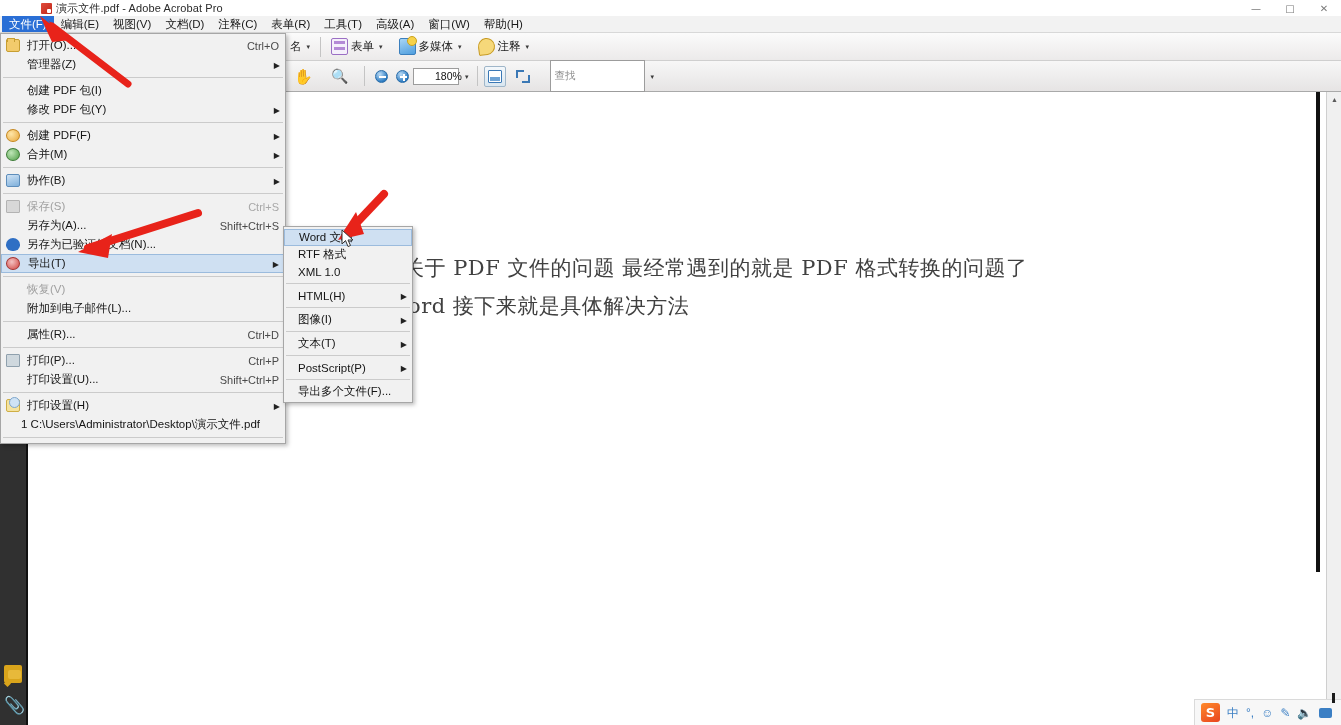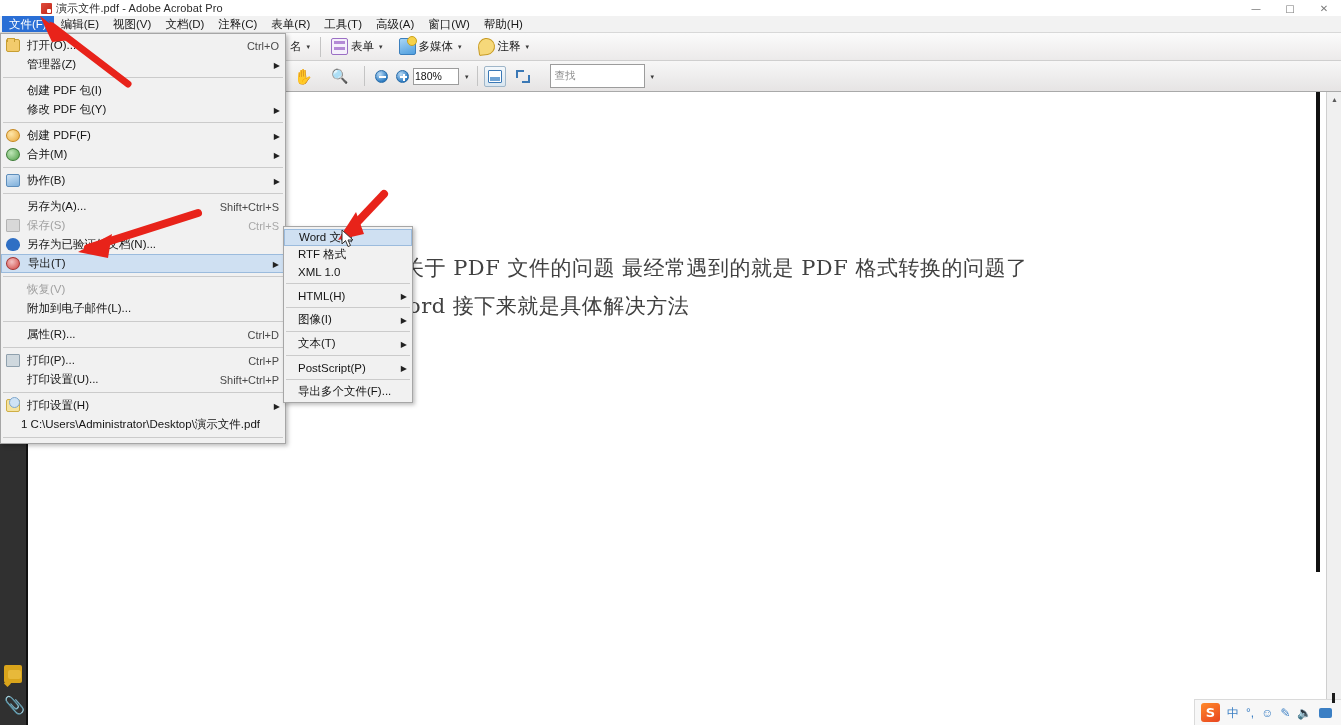--- a/index.html
+++ b/index.html
@@ -87,36 +87,36 @@
   }
   .circbtn:after{
     content:""; position:absolute; left:3px; top:5.5px; width:7px; height:2px;
     background:#fff;
   }
   .circbtn.plus:before{
     content:""; position:absolute; left:5.5px; top:3px; width:2px; height:7px; background:#fff;
   }
   .zoombox {
     width:46px; height:17px; background:#fff; border:1px solid #9c9c9c;
-    font-size:10.5px; color:#111; display:flex; align-items:center; padding-left:1px;
+    font-size:10.5px; color:#111; display:flex; align-items:center; padding-left:21px;
   }
   .icon-sq {
     width:22px; height:21px; border:1px solid #9fb6c9;
     background:linear-gradient(to bottom,#f4f8fb,#d9e6f0);
     display:flex; align-items:center; justify-content:center; border-radius:2px;
   }
   .ico-pagefit { width:14px;height:13px;border:1.6px solid #3b78b5;border-radius:1px;background:#fff;position:relative;}
   .ico-pagefit:after{content:"";position:absolute;left:1px;bottom:1px;right:1px;height:4px;background:#6fa3d4;}
   .ico-fullw { width:14px;height:13px;position:relative;}
   .ico-fullw:before,.ico-fullw:after{
     content:"";position:absolute;width:6px;height:6px;border:2px solid #3b78b5;}
   .ico-fullw:before{left:0;top:0;border-right:none;border-bottom:none;}
   .ico-fullw:after{right:0;bottom:0;border-left:none;border-top:none;}
   .findbox {
-    width:95px; height:24px; background:#fff; border:1px solid #9c9c9c;
+    width:95px; height:32px; background:#fff; border:1px solid #9c9c9c;
     font-size:10.5px; color:#8d8d8d; display:flex; align-items:center; padding-left:4px;
   }
 
   
   .logo-wrap {
     position:absolute; left:960px; top:2px; width:381px; height:112px;
     pointer-events:none; z-index:5;
   }
   .logo-text {
     position:absolute; left:120px; top:16px;
@@ -379,28 +379,28 @@
     </div>
     <div class="mi-sep"></div>
 
     <div class="mi">
       <span class="mi-ico mico-collab"></span>
       <span>协作(B)</span>
       <span class="arrow-r">▶</span>
     </div>
     <div class="mi-sep"></div>
 
-    <div class="mi">
-      <span>另存为(A)...</span>
-      <span class="shortcut">Shift+Ctrl+S</span>
-    </div>
     <div class="mi disabled">
       <span class="mi-ico mico-save"></span>
       <span>保存(S)</span>
       <span class="shortcut">Ctrl+S</span>
+    </div>
+    <div class="mi">
+      <span>另存为(A)...</span>
+      <span class="shortcut">Shift+Ctrl+S</span>
     </div>
     <div class="mi">
       <span class="mi-ico mico-cert"></span>
       <span>另存为已验证的文档(N)...</span>
     </div>
     <div class="mi hl">
       <span class="mi-ico mico-export" style="left:4px;top:2px"></span>
       <span>导出(T)</span>
       <span class="arrow-r">▶</span>
     </div>

